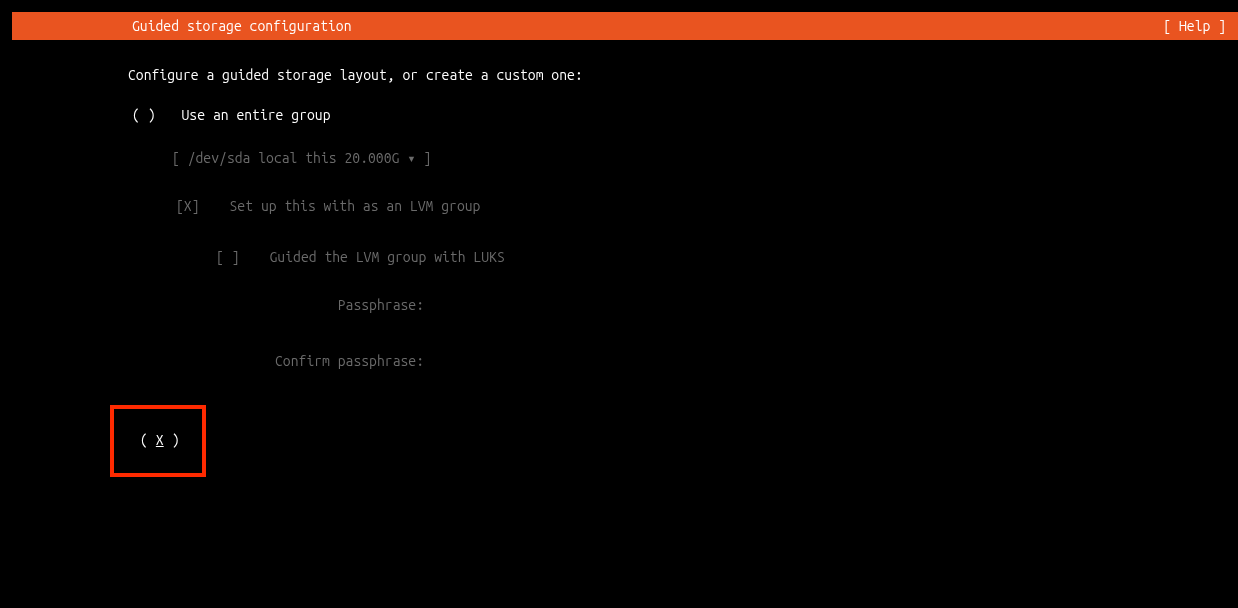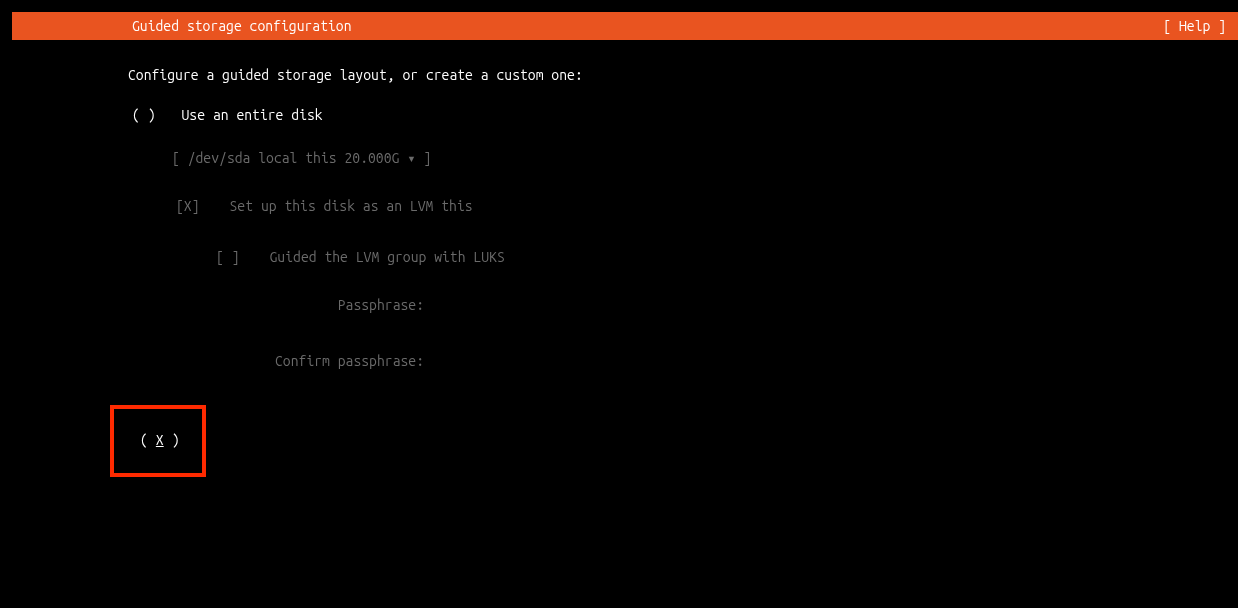--- a/index.html
+++ b/index.html
@@ -70,31 +70,31 @@
     <span>[ Help ]</span>
   </div>
 </div>
 
 <div class="content">
 
   <div class="intro">Configure a guided storage layout, or create a custom one:</div>
 
   <div class="radio-line">
     <span>( )</span>
-    <span>Use an entire disk</span>
+    <span>Use an entire group</span>
   </div>
 
   <div class="row indent-1 dim">
     <span class="disk-select">[ /dev/sda local this 20.000G ▾ ]</span>
   </div>
 
   <div class="row indent-1 dim">
     <span style="display:inline-flex; gap:22px;">
       <span>[X]</span>
-      <span>Set up this disk as an LVM this</span>
+      <span>Set up this with as an LVM group</span>
     </span>
   </div>
 
   <div class="row indent-2 dim">
     <span style="display:inline-flex; gap:22px;">
       <span>[ ]</span>
       <span>Guided the LVM group with LUKS</span>
     </span>
   </div>
 

